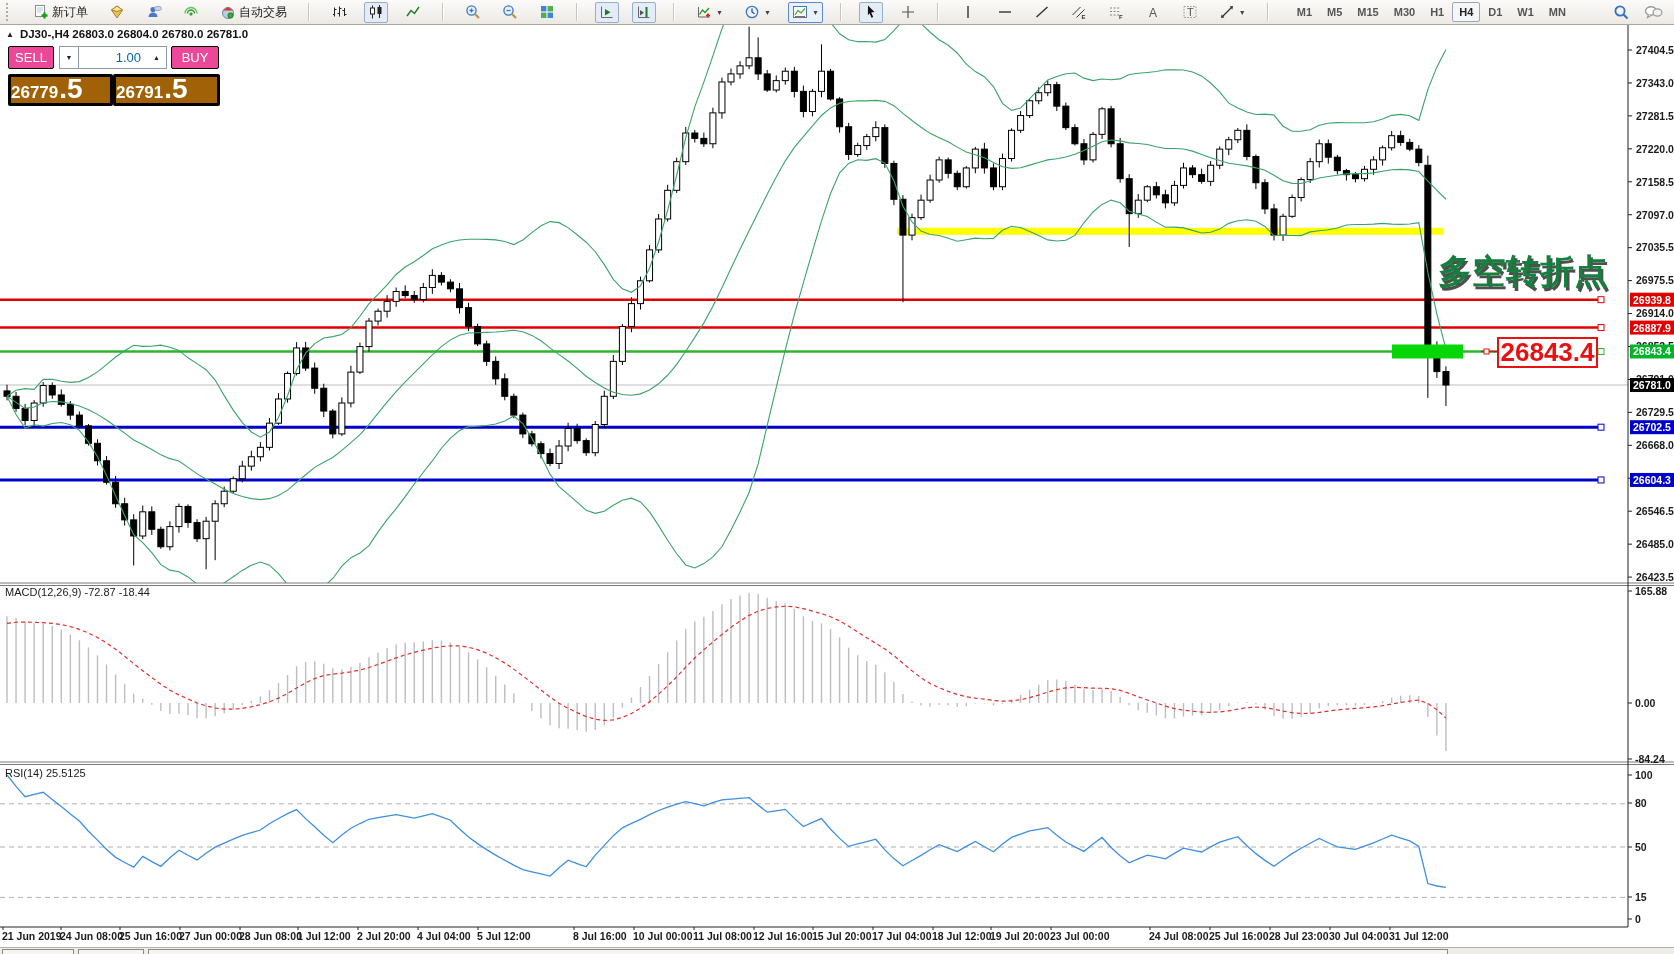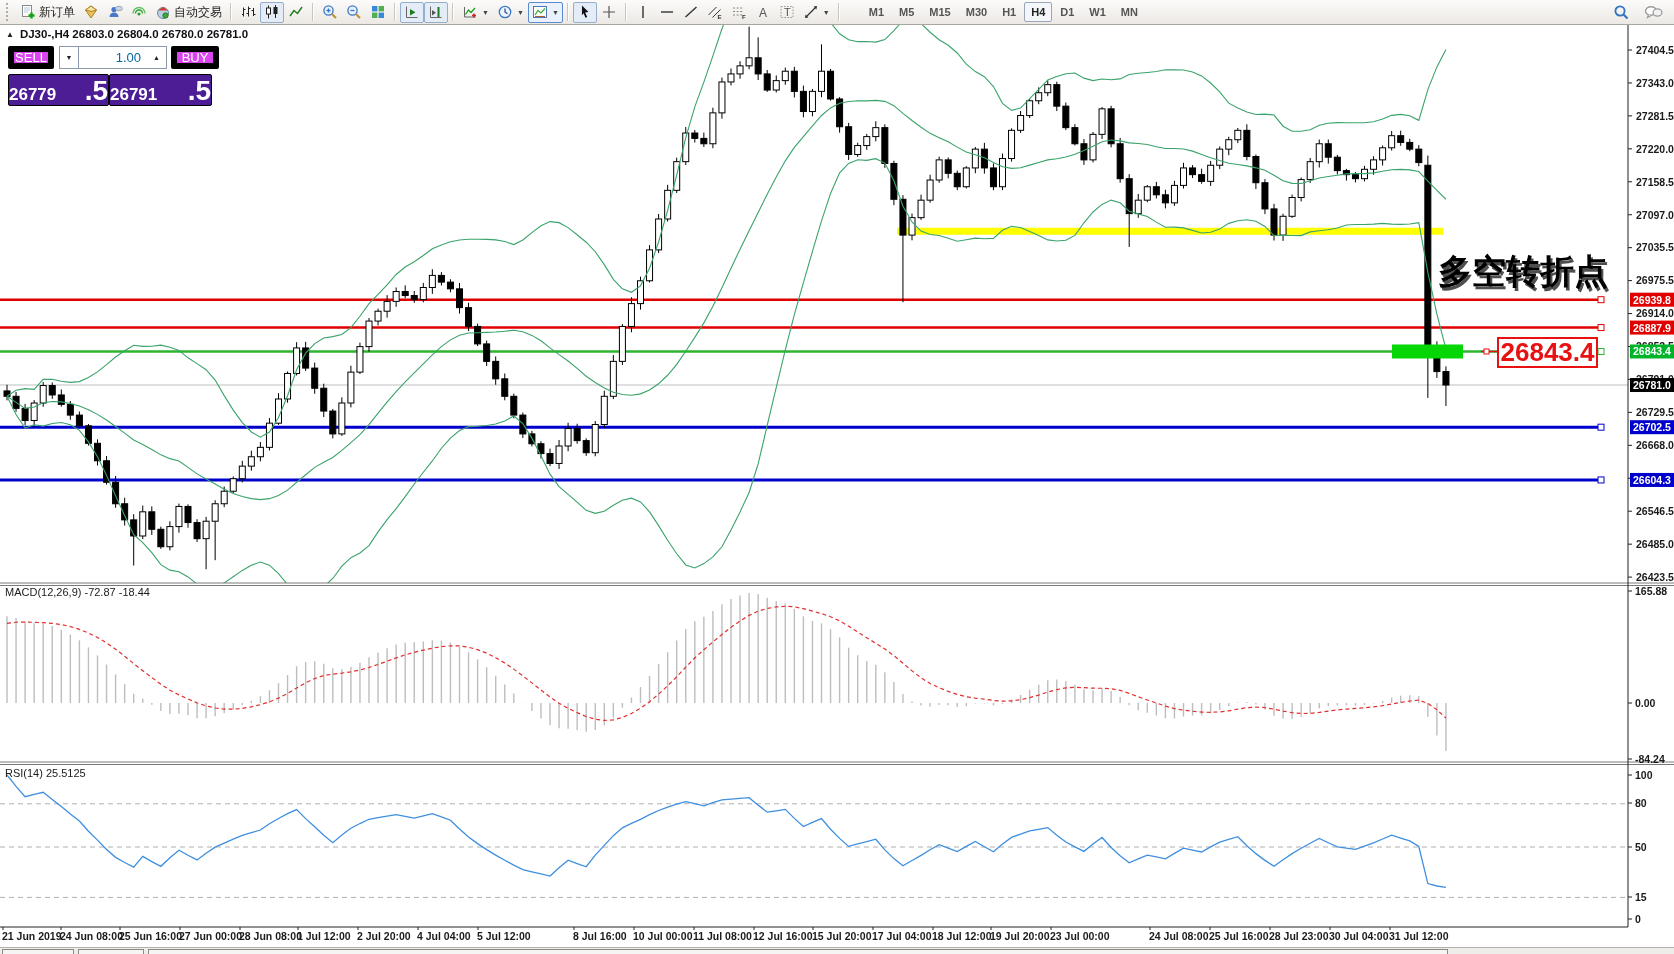--- a/index.html
+++ b/index.html
@@ -1,54 +1,54 @@
 <!DOCTYPE html>
 <html><head>
 <meta charset="utf-8">
 <style>
   html,body{margin:0;padding:0}
   body{width:1674px;height:954px;overflow:hidden;background:#fff;font-family:"Liberation Sans",sans-serif;-webkit-font-smoothing:antialiased}
   
-  .toolbar{height:25px;background:linear-gradient(#fcfbfa,#ece9e4);border-bottom:1px solid #a9a6a0;display:flex;align-items:center;padding:0 3px;gap:0;box-sizing:border-box}
+  .toolbar{height:25px;background:linear-gradient(#fcfbfa,#ece9e4);border-bottom:1px solid #a9a6a0;display:flex;align-items:center;padding:0 3px;gap:13px;box-sizing:border-box}
   .tbtn{height:21px;min-width:22px;display:inline-flex;align-items:center;justify-content:center;gap:3px;padding:0 3px;border:1px solid transparent;border-radius:2px;background:transparent;font-family:inherit;font-size:12px;color:#222;cursor:default}
   .tbtn.pressed{background:#e3ecf7;border-color:#94aecb}
   .tbtn.sel-blue{border-color:#5a8ad2;background:#eaf1fb}
   .tsep{width:0;height:18px;border-left:1px solid #c9c6c0;border-right:1px solid #fff;margin:0 4px}
   .grip{width:5px;height:18px;border-left:2px dotted #b0ada7;margin:0 3px}
   .caret{font-size:7px;color:#444;margin-left:1px}
-  .tfgroup{display:flex;gap:1px;margin-left:18px}
+  .tfgroup{display:flex;gap:1px;margin-left:4px}
   .tf{height:20px;min-width:26px;border:1px solid transparent;background:transparent;font-family:inherit;font-size:11px;font-weight:700;color:#555;border-radius:2px}
   .tf.pressed{border-color:#9aa7b8;background:#f4f6f9;color:#222}
   .tright{margin-left:auto;display:flex;align-items:center;gap:6px;padding-right:4px}
   .ic{display:block}
   
   .chart-window{position:relative;width:1674px;height:929px;background:#fff}
   #chartSvg{position:absolute;left:0;top:0}
   .ax{font:700 10.5px "Liberation Sans",sans-serif;fill:#1a1a1a}
   .pl{font:700 10.5px "Liberation Sans",sans-serif;fill:#fff}
   .ind{font:400 11px "Liberation Sans",sans-serif;fill:#1a1a1a}
   .symbol-header{position:absolute;left:6px;top:3px;font-size:11.5px;font-weight:700;color:#111;display:flex;gap:6px;align-items:center}
   .symbol-header .tri{font-size:8px;color:#222}
   
   .tw{position:absolute;left:8px;top:21px;width:212px}
   .tw-row1{display:flex;height:23px}
-  .tw-btn{background:#d946ef;color:#fff;border:6px solid #000000;font-family:inherit;font-size:13px;font-weight:400;display:flex;align-items:center;justify-content:center}
+  .tw-btn{background:#ec4899;color:#fff;border:1px solid #000000;font-family:inherit;font-size:13px;font-weight:400;display:flex;align-items:center;justify-content:center}
   .tw-sell{width:46px;border-radius:2px}
   .tw-buy{width:48px;margin-left:4px;border-radius:2px}
   .tw-spin{width:20px;background:#fff;border:1px solid #8a9aac;font-size:7px;color:#222;display:flex;align-items:center;justify-content:center;margin-left:5px}
   .tw-spin.up{margin-left:0;border-left:none}
   .tw-val{width:62px;background:#fff;border:1px solid #8a9aac;border-left:none;border-right:none;font-size:13px;color:#0369a1;display:flex;align-items:center;justify-content:flex-end;padding-right:6px}
   .tw-row2{display:flex;margin-top:5px;height:32px}
-  .tw-price{background:#4c1d95;border:1px solid #000000;color:#fff;border-radius:2px;display:flex;align-items:flex-end;justify-content:space-between;padding-bottom:2px}
+  .tw-price{background:#a16207;border:3px solid #000000;color:#fff;border-radius:2px;display:flex;align-items:flex-end;justify-content:flex-start;padding-bottom:2px}
   .tw-price.sell{width:99px}
   .tw-price.buy{width:101px;}
   .tw-price .big{font-size:17px;font-weight:700;line-height:1}
   .tw-price .frac{font-size:28px;font-weight:700;line-height:.82;margin-left:1px}
   
-  .cn-note{position:absolute;left:1438px;top:224px;font-size:34px;font-weight:700;color:#000000;text-shadow:2px 3px 0 #4f4f4f;white-space:nowrap}
+  .cn-note{position:absolute;left:1438px;top:224px;font-size:34px;font-weight:700;color:#15803d;text-shadow:2px 3px 0 #4f4f4f;white-space:nowrap}
   .callout{position:absolute;left:1497px;top:312px;width:97px;height:27px;border:2px solid #e81010;background:#fff;color:#e81010;font-size:26px;font-weight:600;display:flex;align-items:center;justify-content:center;letter-spacing:0}
   
   .bstrip{position:absolute;left:0;bottom:0;height:7px;width:1674px;background:#efedea;border-top:1px solid #b5b2ac;display:flex;gap:4px;padding:1px 0 0 2px;box-sizing:border-box}
   .bbox{height:12px;background:#f6f5f3;border:1px solid #8d8a84;box-sizing:border-box}
 </style>
 </head>
 <body>
 
 <div class="toolbar">
   <div class="grip"></div>

